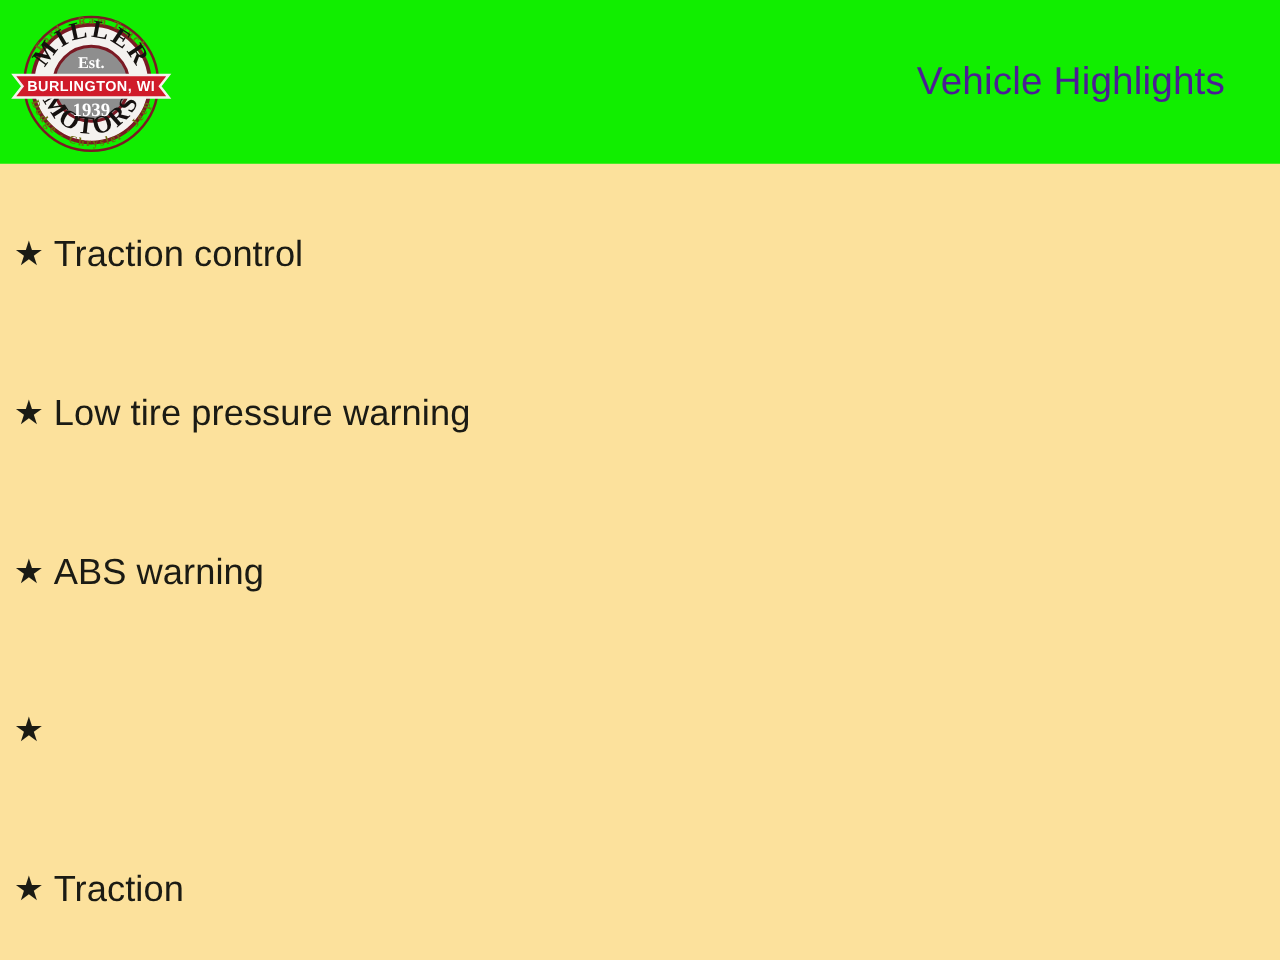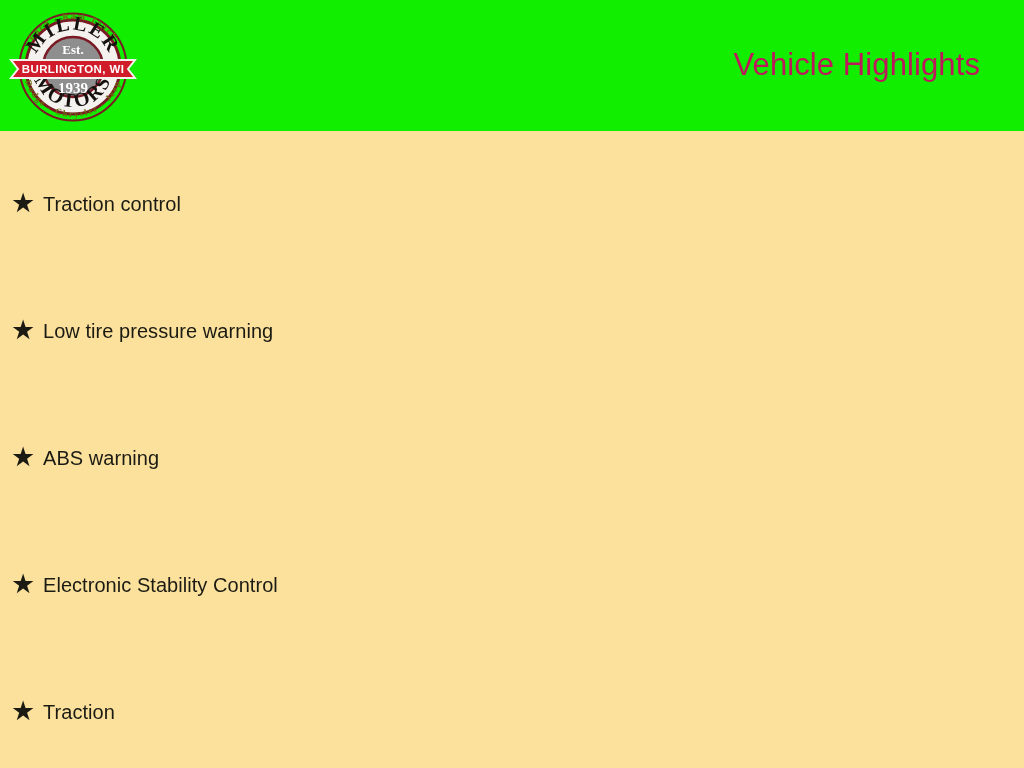--- a/index.html
+++ b/index.html
@@ -32,21 +32,21 @@
     height: 131px;
     background: #11ee00;
   }
 
   #slide-title {
     position: absolute;
     right: 44px;
     top: 46px;
     font-size: 31px;
     line-height: 38px;
-    color: #be185d;
+    color: #4c1d95;
     letter-spacing: 0.1px;
     white-space: nowrap;
   }
 
   
   #logo {
     position: absolute;
     left: 7px;
     top: 3px;
     width: 133px;
@@ -82,21 +82,21 @@
     margin-left: 11px;
     font-size: 27px;
     line-height: 1;
     color: #1b1b14;
     text-align: left;
     flex: 0 0 auto;
     transform: translateY(-1px);
   }
 
   .bullet-text {
-    font-size: 20px;
+    font-size: 29px;
     line-height: 36px;
     color: #1b1b14;
     letter-spacing: 0.05px;
     white-space: nowrap;
     flex: 0 0 auto;
   }
 </style>
 </head>
 <body>
 
@@ -161,21 +161,20 @@
       <span class="bullet-text">Low tire pressure warning</span>
     </div>
 
     <div class="bullet-row r2">
       <span class="bullet-marker">★</span>
       <span class="bullet-text">ABS warning</span>
     </div>
 
     <div class="bullet-row r3">
       <span class="bullet-marker">★</span>
-      <span class="bullet-text">Electronic Stability Control</span>
     </div>
 
     <div class="bullet-row r4">
       <span class="bullet-marker">★</span>
       <span class="bullet-text">Traction</span>
     </div>
 
   </div>
 </div>
 

